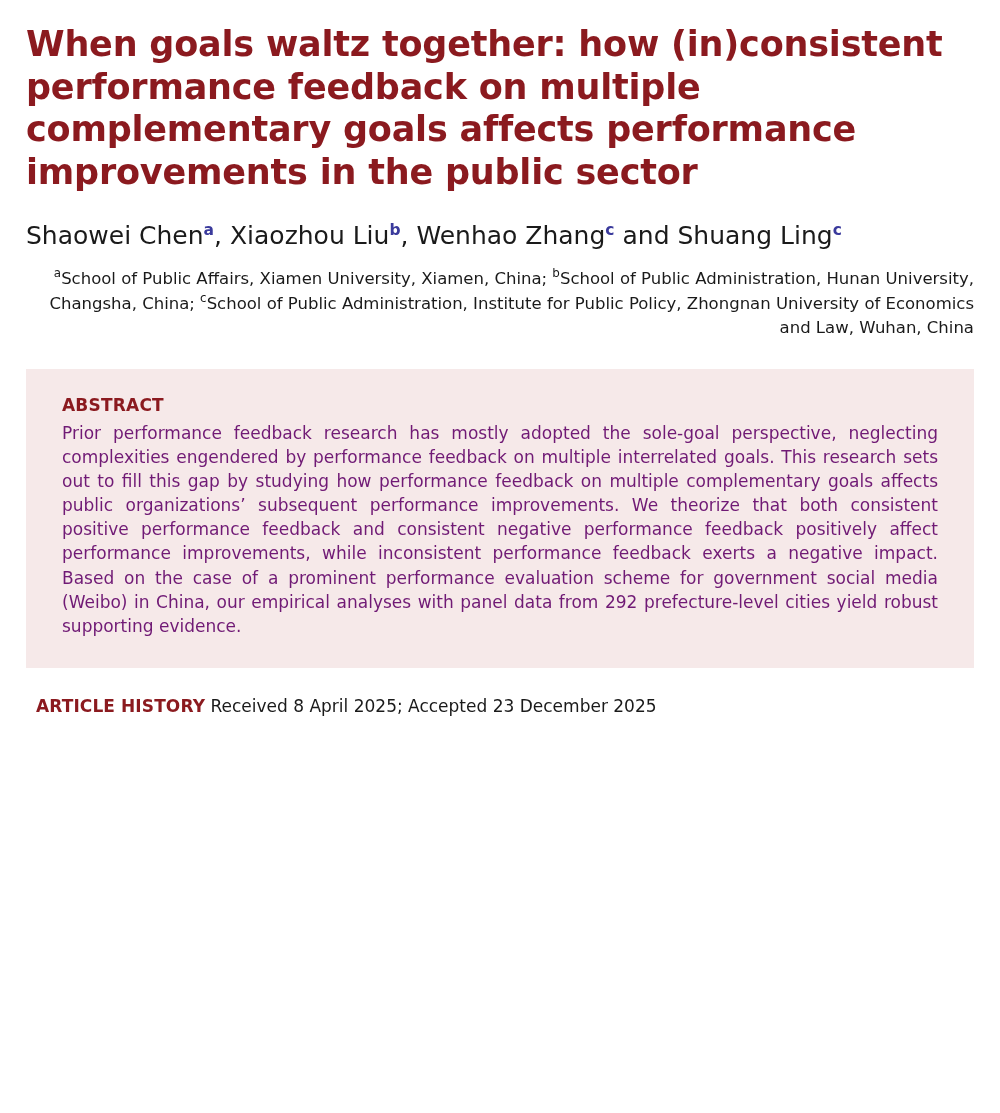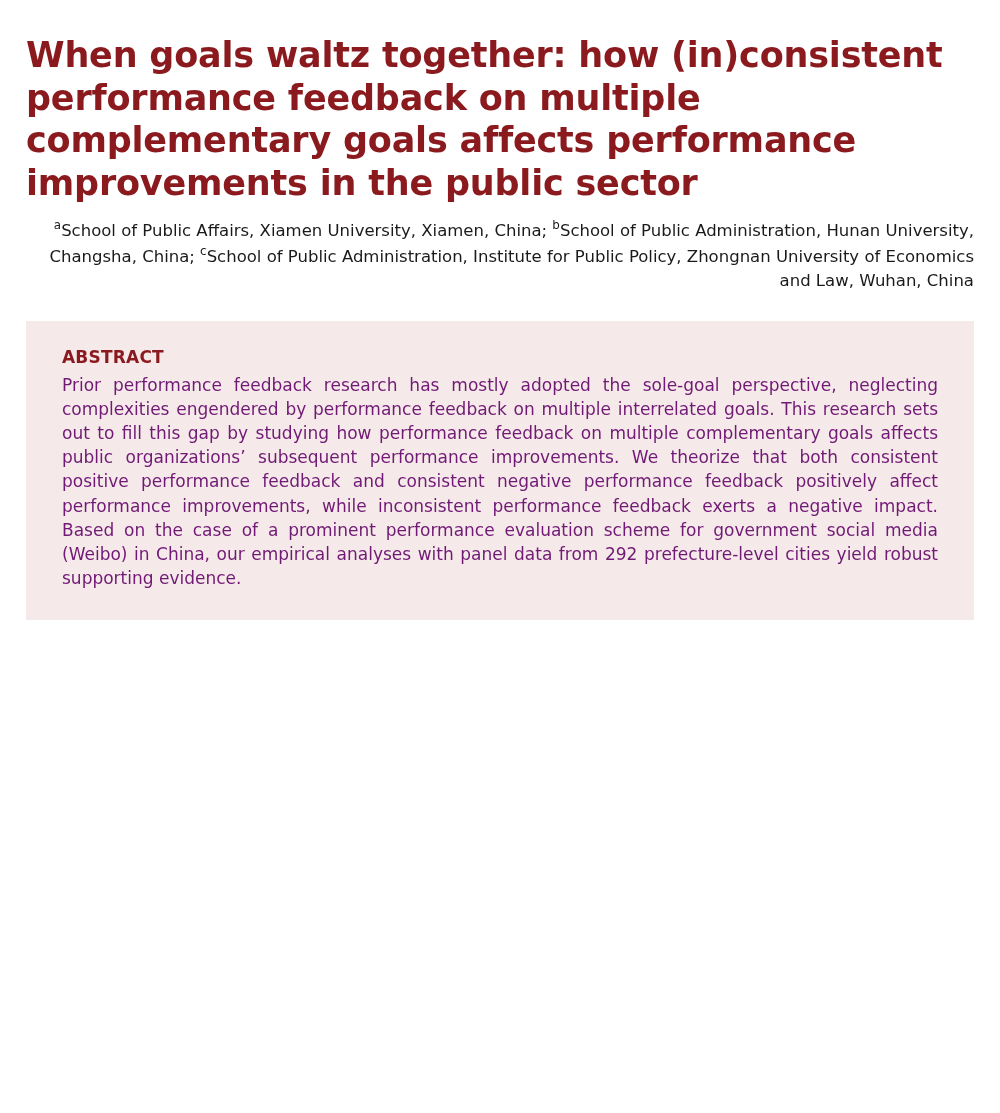--- a/index.html
+++ b/index.html
@@ -11,21 +11,21 @@
     width: 1000px;
     height: 1113px;
     font-family: "DejaVu Sans", sans-serif;
     color: #1a1a1a;
     -webkit-font-smoothing: antialiased;
   }
   .page {
     width: 1000px;
     height: 916px;
     box-sizing: border-box;
-    padding: 28px 26px 0 26px;
+    padding: 17px 26px 0 26px;
     position: relative;
     overflow: hidden;
   }
   .title {
     color: #8b1a1f;
     font-size: 35px;
     line-height: 1.22;
     font-weight: bold;
     letter-spacing: -0.2px;
     margin: 6px 0 0 0;
@@ -96,24 +96,31 @@
     color: #1a1a1a;
   }
 </style>
 </head>
 <body>
 
 <div class="page">
 
   <h1 class="title">When goals waltz together: how (in)consistent performance feedback on multiple complementary goals affects performance improvements in the public sector</h1>
 
+  <div class="authors">
+    <span>Shaowei Chen</span><sup>a</sup><span>, </span><span>Xiaozhou Liu</span><sup>b</sup><span>, </span><span>Wenhao Zhang</span><sup>c</sup><span> and </span><span>Shuang Ling</span><sup>c</sup>
+  </div>
 
   <div class="affiliations"><sup>a</sup><span>School of Public Affairs, Xiamen University, Xiamen, China; </span><sup>b</sup><span>School of Public Administration, Hunan University, Changsha, China; </span><sup>c</sup><span>School of Public Administration, Institute for Public Policy, Zhongnan University of Economics and Law, Wuhan, China</span></div>
 
   <div class="abstract-box">
     <div class="abstract-label">ABSTRACT</div>
     <p class="abstract-text">Prior performance feedback research has mostly adopted the sole-goal perspective, neglecting complexities engendered by performance feedback on multiple interrelated goals. This research sets out to fill this gap by studying how performance feedback on multiple complementary goals affects public organizations’ subsequent performance improvements. We theorize that both consistent positive performance feedback and consistent negative performance feedback positively affect performance improvements, while inconsistent performance feedback exerts a negative impact. Based on the case of a prominent performance evaluation scheme for government social media (Weibo) in China, our empirical analyses with panel data from 292 prefecture-level cities yield robust supporting evidence.</p>
   </div>
 
   <div class="meta-block">
+    <div class="meta-row">
+      <span class="meta-label">ARTICLE HISTORY</span>
+      <span class="meta-value">Received 8 April 2025; Accepted 23 December 2025</span>
+    </div>
   </div>
 
 </div>
 
 </body></html>

